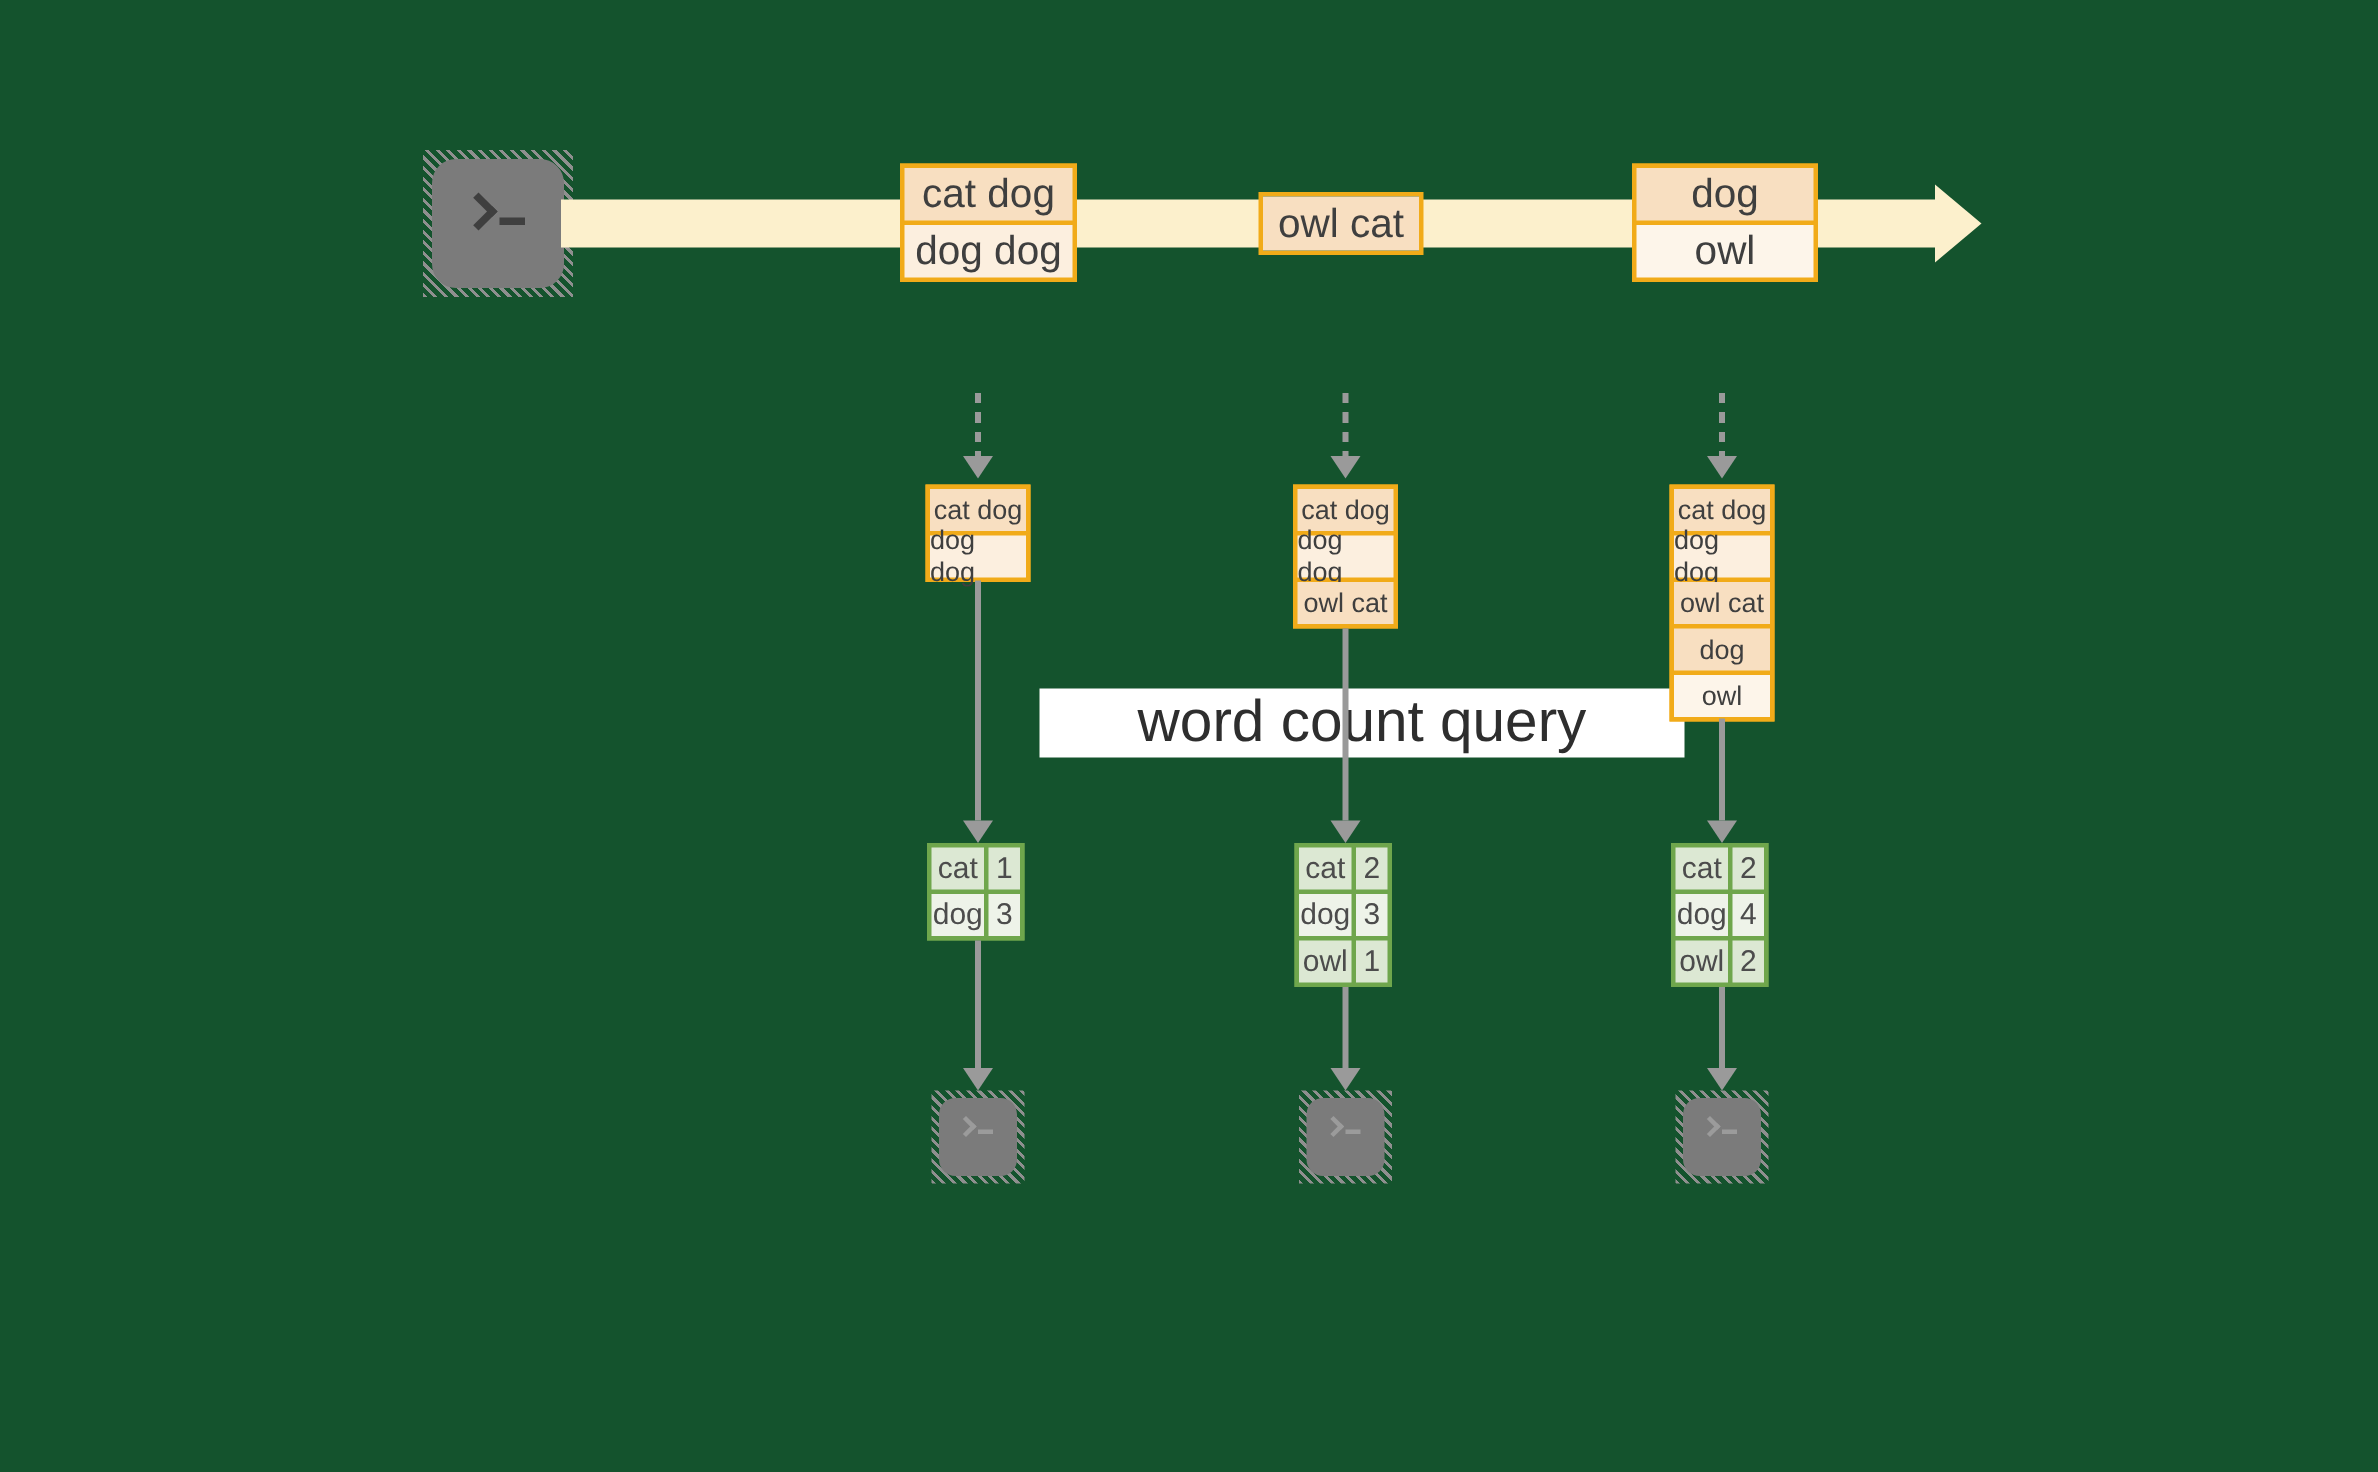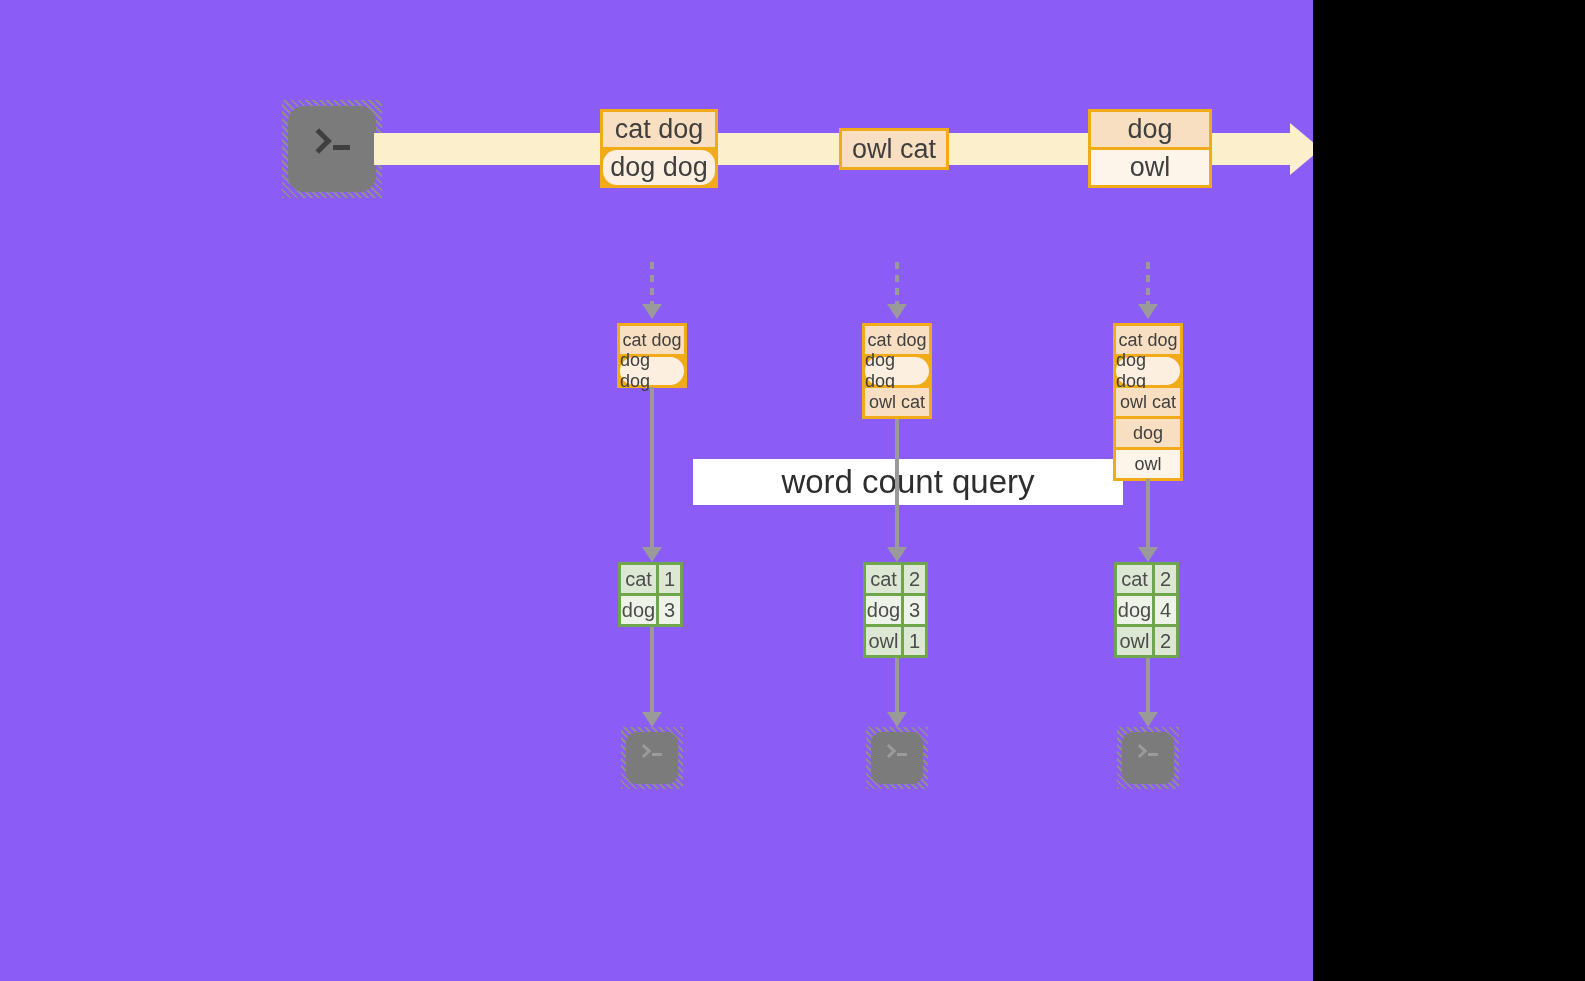--- a/index.html
+++ b/index.html
@@ -1,17 +1,17 @@
 <!DOCTYPE html>
 <html><head>
 <meta charset="utf-8">
 <style>
   html,body{margin:0;padding:0;background:#000;}
   .canvas{
-    position:relative;width:1313px;height:981px;background:#8b5cf6;
+    position:relative;width:1585px;height:981px;background:#14532d;
     font-family:"Liberation Sans", sans-serif;overflow:hidden;
   }
   
   .band{position:absolute;left:374px;top:133px;width:916px;height:32px;background:#fcf0cc;z-index:1;}
   .band-head{position:absolute;left:1290px;top:123px;width:0;height:0;z-index:1;
     border-top:26px solid transparent;border-bottom:26px solid transparent;border-left:31px solid #fcf0cc;}
   
   .hatch{position:absolute;background:repeating-linear-gradient(45deg,#8f8f8f 0 2px,transparent 2px 5px);z-index:0;}
   .term-body{position:absolute;inset:6px;background:#7b7b7b;border-radius:16px;}
   .term-small .term-body{inset:5px;border-radius:11px;}
@@ -22,36 +22,36 @@
   .us{width:17px;height:5px;background:#3f3f3f;margin-left:5px;}
   .term-small .chev{width:7px;height:7px;border-right:3px solid #9b9b9b;border-bottom:3px solid #9b9b9b;}
   .term-small .us{width:10px;height:3px;background:#9b9b9b;margin-left:3px;}
   
   .obox{position:absolute;display:flex;flex-direction:column;gap:3px;background:#f1ab19;border:3px solid #f1ab19;z-index:2;}
   .orow{display:flex;align-items:center;justify-content:center;color:#3f3f3f;}
   .orow.big{height:35px;font-size:27px;}
   .orow.one{height:36px;font-size:27px;}
   .orow.small{height:28px;font-size:18px;}
   .t-dark{background:#f8dfc1;}
-  .t-light{background:#fcefdf;border-radius:14px;}
+  .t-light{background:#fcefdf;}
   .t-lighter{background:#fdf5ea;}
   
   .gtable{position:absolute;display:grid;grid-template-columns:1fr 21px;gap:3px;background:#6fa64c;border:3px solid #6fa64c;width:59px;z-index:2;}
   .gcell{display:flex;align-items:center;justify-content:center;height:28px;font-size:20px;color:#4c4c4c;}
   .g-dark{background:#dce8d3;}
   .g-light{background:#eef3e9;}
   
   .vline{position:absolute;width:4px;background:#9a9a9a;z-index:3;}
   .vdash{position:absolute;width:4px;z-index:3;
     background:repeating-linear-gradient(to bottom,#9a9a9a 0 7px,transparent 7px 13px);}
   .ahead{position:absolute;width:0;height:0;z-index:3;
     border-left:10px solid transparent;border-right:10px solid transparent;border-top:15px solid #9a9a9a;}
   
   .qband{position:absolute;left:693px;top:459px;width:430px;height:46px;background:#ffffff;z-index:1;
-    display:flex;align-items:center;justify-content:center;font-size:33px;color:#2e2e2e;}
+    display:flex;align-items:center;justify-content:center;font-size:39px;color:#2e2e2e;}
 </style>
 </head>
 <body>
 
 <div class="canvas">
 
   <div class="hatch term-big" style="left:282px;top:100px;width:100px;height:98px;">
     <div class="term-body">
       <span class="glyph">
           <span class="chev"></span>

